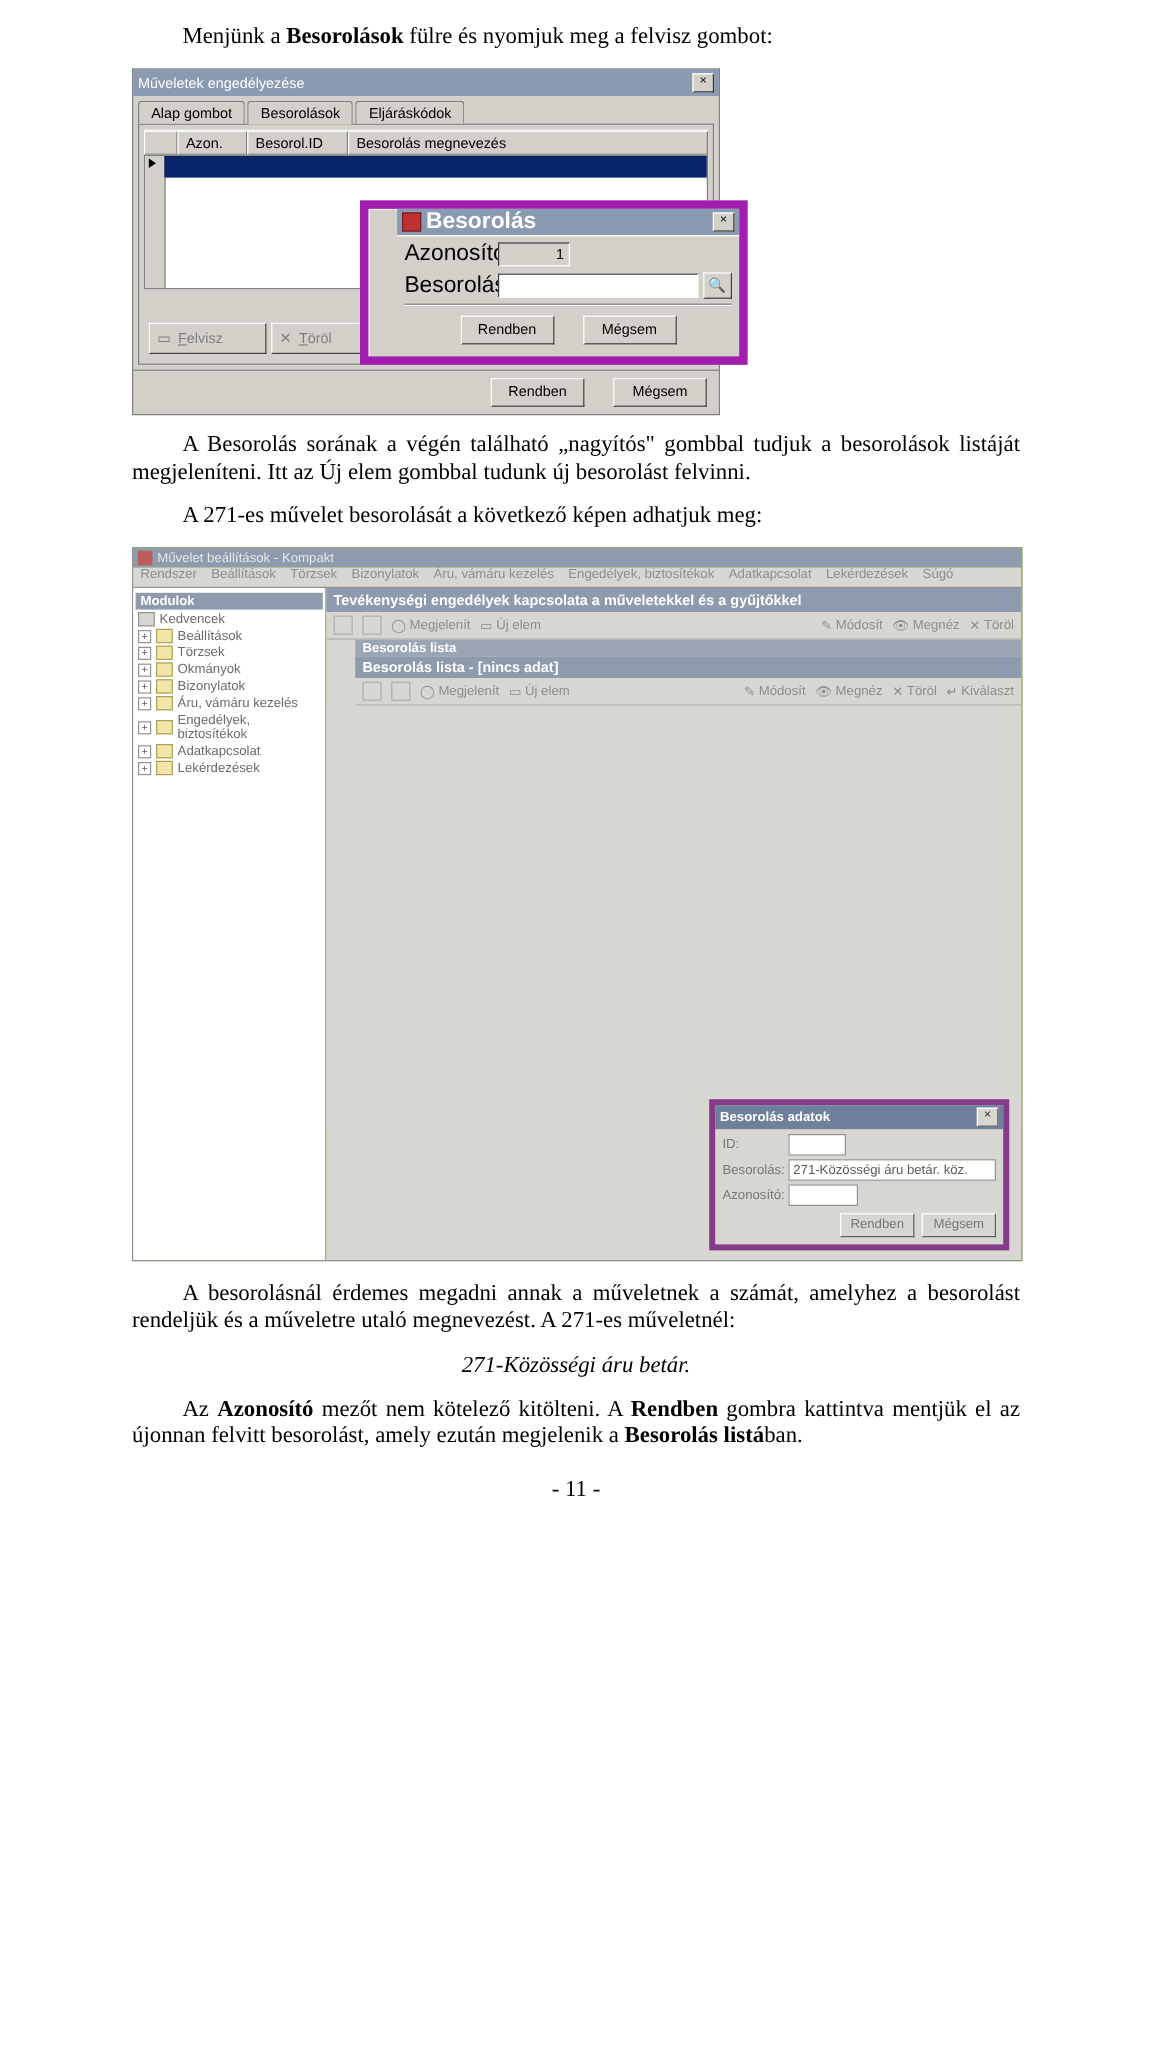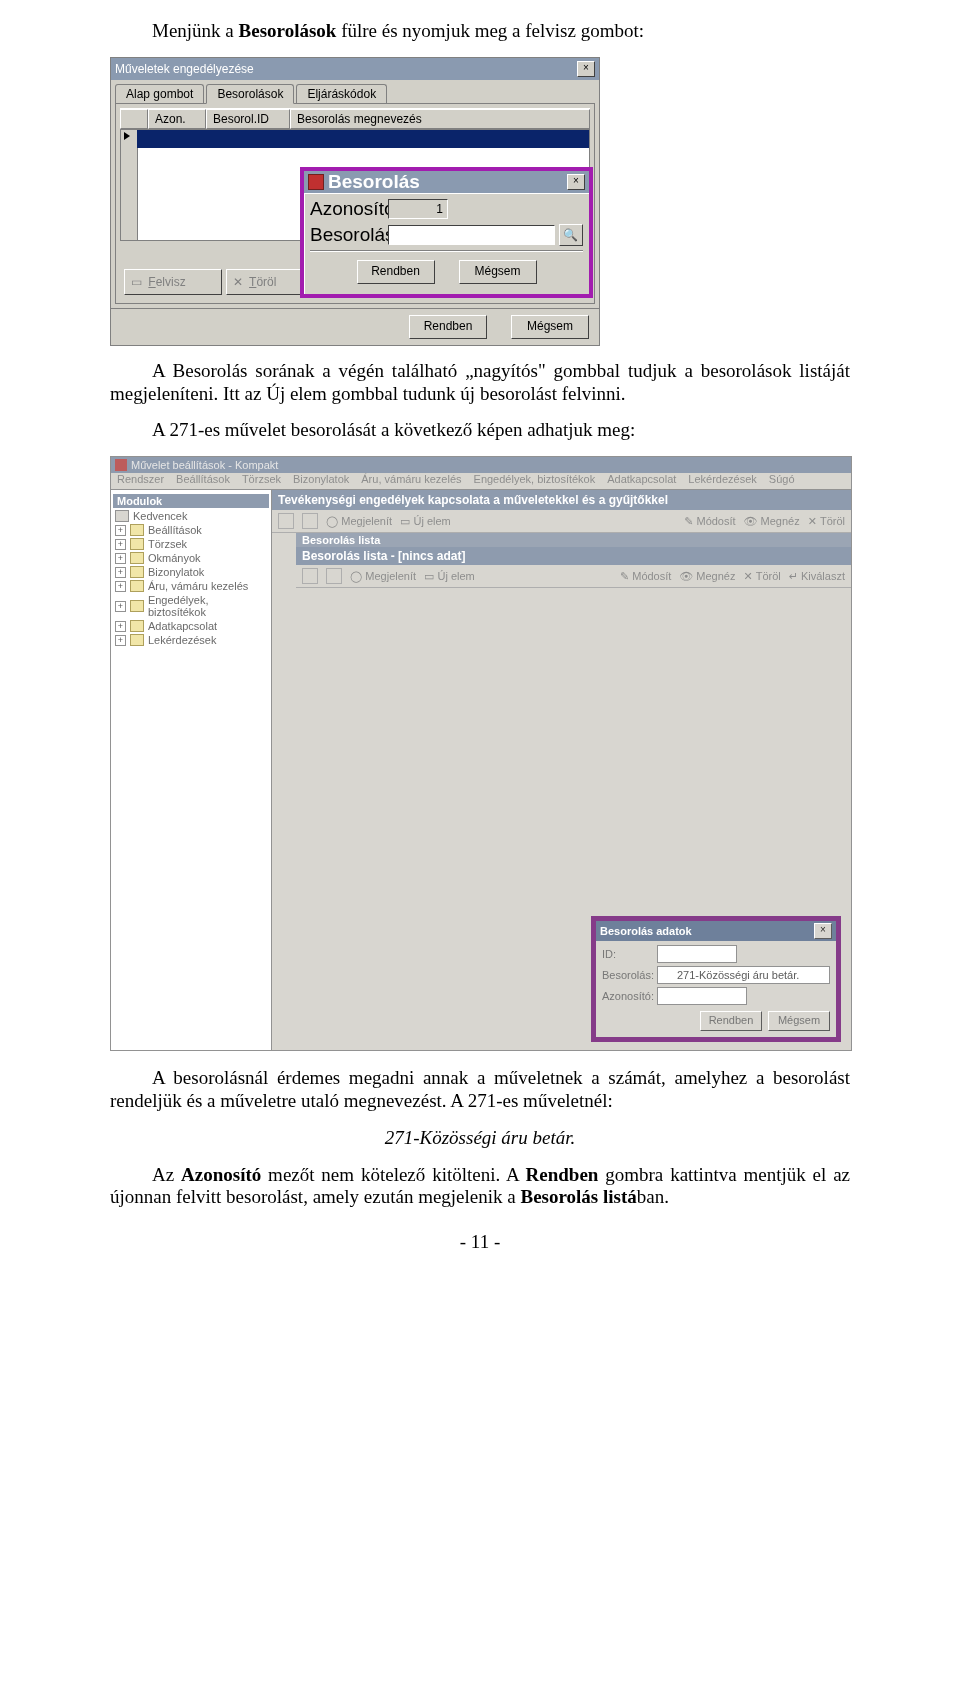--- a/index.html
+++ b/index.html
@@ -124,23 +124,24 @@
     top: 0; left: 16px; right: 0; height: 18px;
     background: #0a246a;
   }
 
   
   .dlg {
     position: absolute;
     left: 190px; top: 110px;
     width: 285px;
     background: #d2d0c8;
-    border: 4px solid #a21caf;
+    border: 7px solid #a21caf;
     box-shadow: 1px 1px 0 #fff inset;
     font-family: Tahoma, Verdana, sans-serif;
+    padding-left: 24px;
   }
   .dlg .titlebar { background: #8a9ab0; }
   .dlg .titlebar .icon { width:14px; height:14px; background:#c03030; margin-right:4px; border:1px solid #702020;}
   .dlgbody { padding: 4px 6px; border-top: 1px solid #fff; }
   .dlgrow { display:flex; align-items:center; margin-bottom: 4px; }
   .dlglabel { width: 78px; }
   .field {
     flex: 1;
     height: 18px;
     background: #fff;
@@ -258,21 +259,21 @@
     position:absolute;
     right: 10px; bottom: 8px;
     width: 240px;
     background:#d2d0c8;
     border: 5px solid #701a75;
   }
   .dlg2 .titlebar { background:#556b8a; height:16px; font-size:11px;}
   .dlg2 .body { padding:4px 6px; font-size:11px; color:#606060;}
   .dlg2 .r { display:flex; align-items:center; margin-bottom:3px; gap:3px;}
   .dlg2 .l { width:52px; }
-  .dlg2 .f { flex:1; height:16px; background:#fff; border:1px solid #808080; font-size:11px; padding:0 19px; line-height:16px; color:#404040;}
+  .dlg2 .f { flex:1; height:16px; background:#fff; border:1px solid #808080; font-size:11px; padding:0 3px; line-height:16px; color:#404040;}
   .dlg2 .btnr { display:flex; justify-content:flex-end; gap:6px; padding:3px 0 2px;}
   .dlg2 .b { width:60px; height:18px; border:1px solid #fff; border-right-color:#404040; border-bottom-color:#404040; text-align:center; font-size:11px; line-height:16px;}
 
   .blurred { filter: blur(0.5px); opacity:0.85; }
 </style>
 </head>
 <body>
 
 <div class="page">
 

